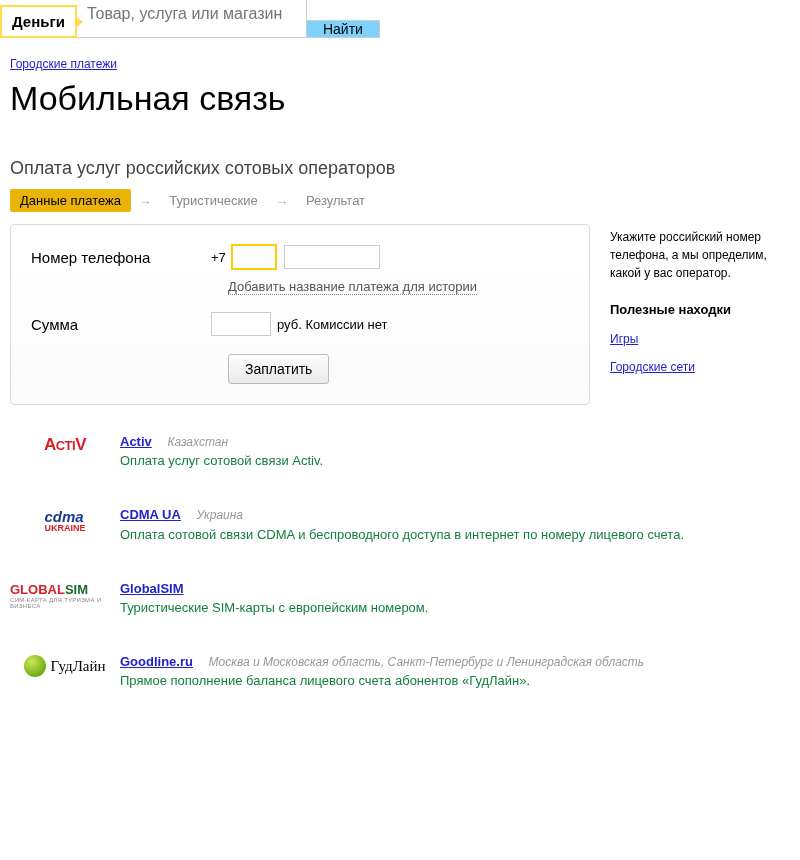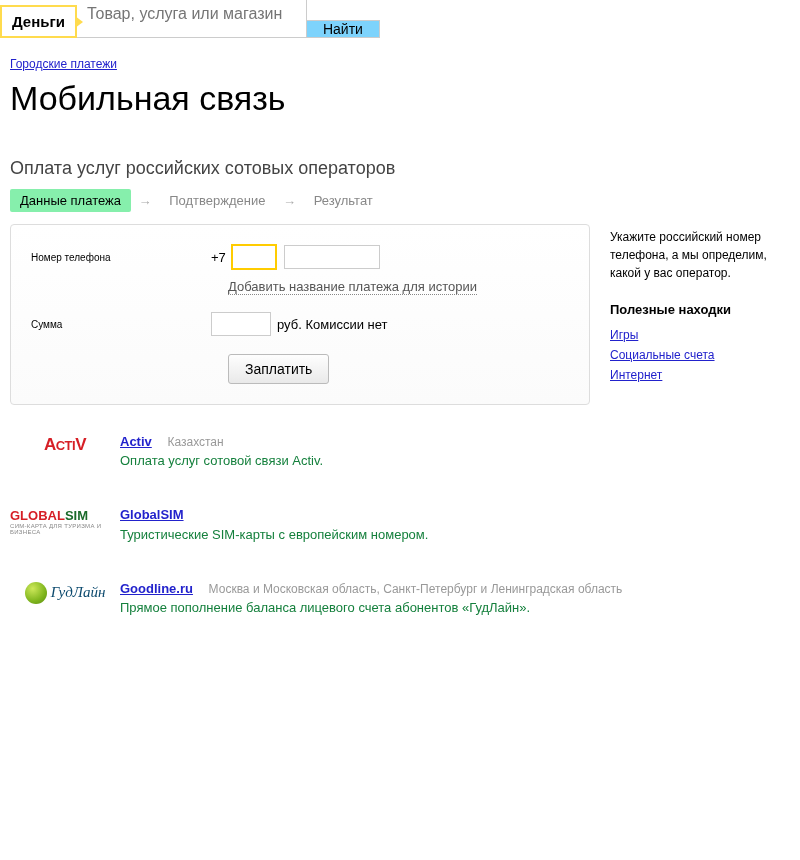--- a/index.html
+++ b/index.html
@@ -74,21 +74,21 @@
   .steps {
     font-size: 13px;
     color: #888;
     margin-bottom: 12px;
   }
   .step {
     display: inline-block;
     padding: 4px 10px;
   }
   .step.active {
-    background: #86efac;
+    background: #eab308;
     color: #000;
     border-radius: 2px;
   }
   .arrow { color: #aaa; margin: 0 4px; }
   .main-row {
     display: flex;
     gap: 20px;
   }
   .form-panel {
     flex: 0 0 580px;
@@ -97,21 +97,21 @@
     padding: 20px;
     background: linear-gradient(#fff, #fbfbfb);
   }
   .form-row {
     display: flex;
     align-items: center;
     margin-bottom: 18px;
   }
   .form-label {
     width: 180px;
-    font-size: 10px;
+    font-size: 15px;
   }
   .prefix {
     margin-right: 6px;
     font-size: 13px;
   }
   input.small {
     width: 44px;
     height: 24px;
     border: 1px solid #ccc;
     font-size: 13px;
@@ -165,21 +165,21 @@
     padding-top: 4px;
   }
   .side-title {
     font-weight: bold;
     font-size: 13px;
     margin: 18px 0 6px 0;
   }
   .side a {
     color: #22c;
     display: block;
-    margin: 2px 0;
+    margin: 10px 0;
   }
   .op-list {
     margin-top: 10px;
   }
   .op {
     display: flex;
     padding: 18px 0;
     align-items: flex-start;
   }
   .op-logo {
@@ -195,41 +195,42 @@
     font-size: 13px;
     line-height: 1.4;
   }
   .op-name {
     color: #22c;
     font-weight: bold;
     text-decoration: underline;
   }
   .op-region {
     color: #999;
+    font-style: italic;
     margin-left: 12px;
     font-size: 12px;
   }
   .op-desc {
     color: #15803d;
     margin-top: 1px;
   }
   
   .l-activ { font-family: Arial; font-weight: bold; font-size: 17px; color: #d61f26; letter-spacing: -0.5px; }
   .l-cdma { font-family: Arial; font-weight: bold; font-style: italic; font-size: 15px; color: #1a3a8a; }
   .l-cdma .red { color: #d61f26; font-style: normal; font-size: 9px; display:block; line-height:0.8; }
   .l-global { font-family: Arial; font-weight: bold; font-size: 13px; }
   .l-global .g1 { color: #d61f26; }
   .l-global .g2 { color: #1a6a2a; }
   .l-global .sub { color:#888; font-size:6px; font-weight:normal; display:block; letter-spacing:0.3px;}
   .l-good { display:flex; align-items:center; gap:4px; }
   .l-good .ball {
     width:22px; height:22px; border-radius:50%;
     background: radial-gradient(circle at 35% 30%, #cde85a, #7fb51d 60%, #5a8a12);
   }
-  .l-good .txt { font-family: Georgia, serif; font-style: italic; font-size:15px; color:#0c4a6e; }
+  .l-good .txt { font-family: Georgia, serif; font-size:15px; color:#000000; }
 </style>
 </head>
 <body>
 
 <div class="header">
   <div class="logo">Деньги</div>
   <input class="search-input" placeholder="Товар, услуга или магазин" style="">
   <button class="search-btn">Найти</button>
 </div>
 
@@ -239,21 +240,21 @@
     <a href="#">Городские платежи</a>
   </div>
 
   <h1>Мобильная связь</h1>
 
   <h2 class="section">Оплата услуг российских сотовых операторов</h2>
 
   <div class="steps">
     <span class="step active">Данные платежа</span>
     <span class="arrow">→</span>
-    <span class="step">Подтверждение</span>
+    <span class="step">Туристические</span>
     <span class="arrow">→</span>
     <span class="step">Результат</span>
   </div>
 
   <div class="main-row">
     <div class="form-panel">
 
       <div class="form-row">
         <div class="form-label">Номер телефона</div>
         <span class="prefix">+7</span>
@@ -272,39 +273,48 @@
       </div>
 
       <button class="pay-btn">Заплатить</button>
 
     </div>
 
     <div class="side">
       <div>Укажите российский номер телефона, а мы определим, какой у вас оператор.</div>
       <div class="side-title">Полезные находки</div>
       <a href="#">Игры</a>
-      <a href="#">Социальные счета</a>
-      <a href="#">Интернет</a>
+      <a href="#">Городские сети</a>
     </div>
   </div>
 
 
   <div class="op-list">
 
     <div class="op">
       <div class="op-logo">
         <span class="l-activ">A<span style="font-size:13px">CTI</span>V</span>
       </div>
       <div class="op-body">
         <a href="#" class="op-name">Activ</a>
         <span class="op-region">Казахстан</span>
         <div class="op-desc">Оплата услуг сотовой связи Activ.</div>
       </div>
     </div>
 
+    <div class="op">
+      <div class="op-logo">
+        <span class="l-cdma">cdma<span class="red">UKRAINE</span></span>
+      </div>
+      <div class="op-body">
+        <a href="#" class="op-name">CDMA UA</a>
+        <span class="op-region">Украина</span>
+        <div class="op-desc">Оплата сотовой связи CDMA и беспроводного доступа в интернет по номеру лицевого счета.</div>
+      </div>
+    </div>
 
     <div class="op">
       <div class="op-logo">
         <span class="l-global"><span class="g1">GLOBAL</span><span class="g2">SIM</span><span class="sub">СИМ-КАРТА ДЛЯ ТУРИЗМА И БИЗНЕСА</span></span>
       </div>
       <div class="op-body">
         <a href="#" class="op-name">GlobalSIM</a>
         <span class="op-region"></span>
         <div class="op-desc">Туристические SIM-карты с европейским номером.</div>
       </div>

